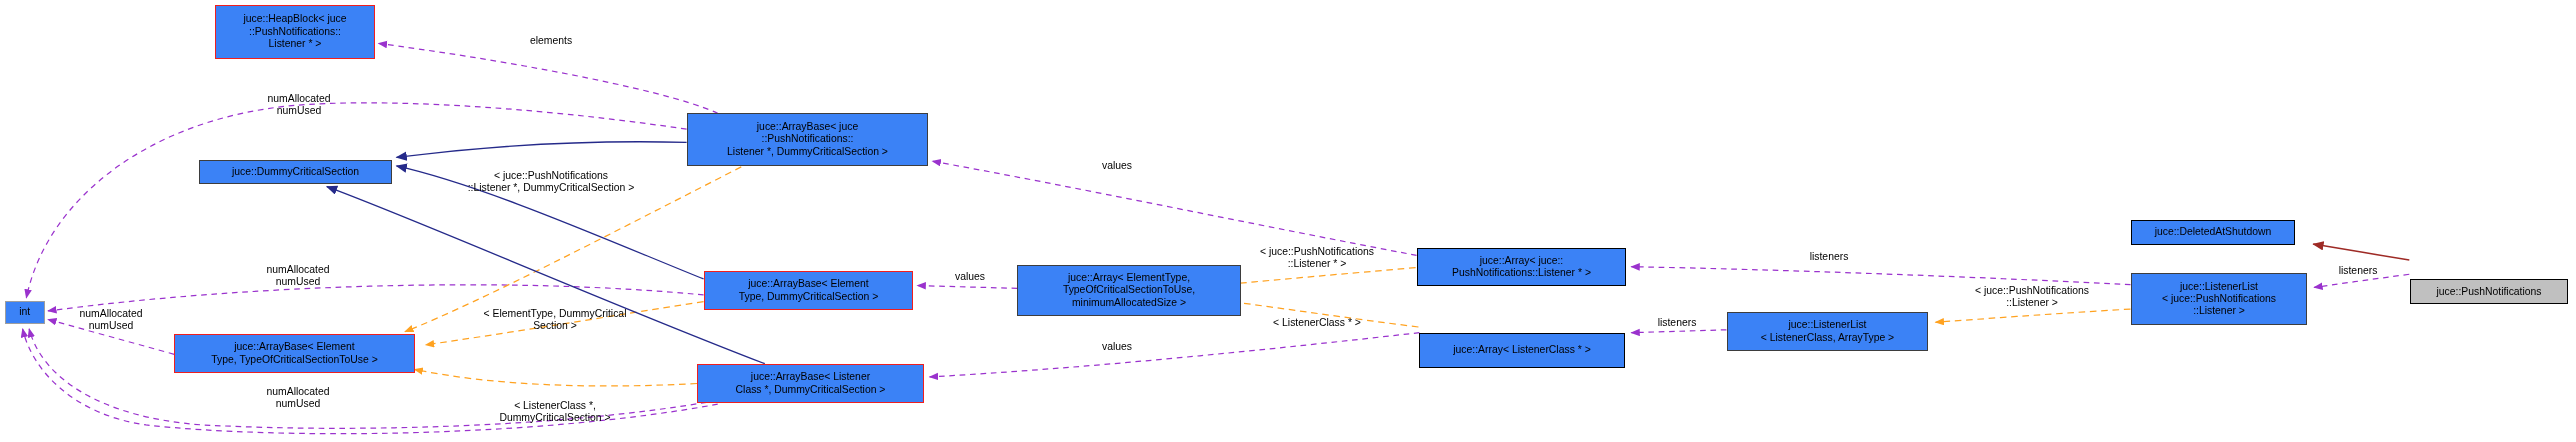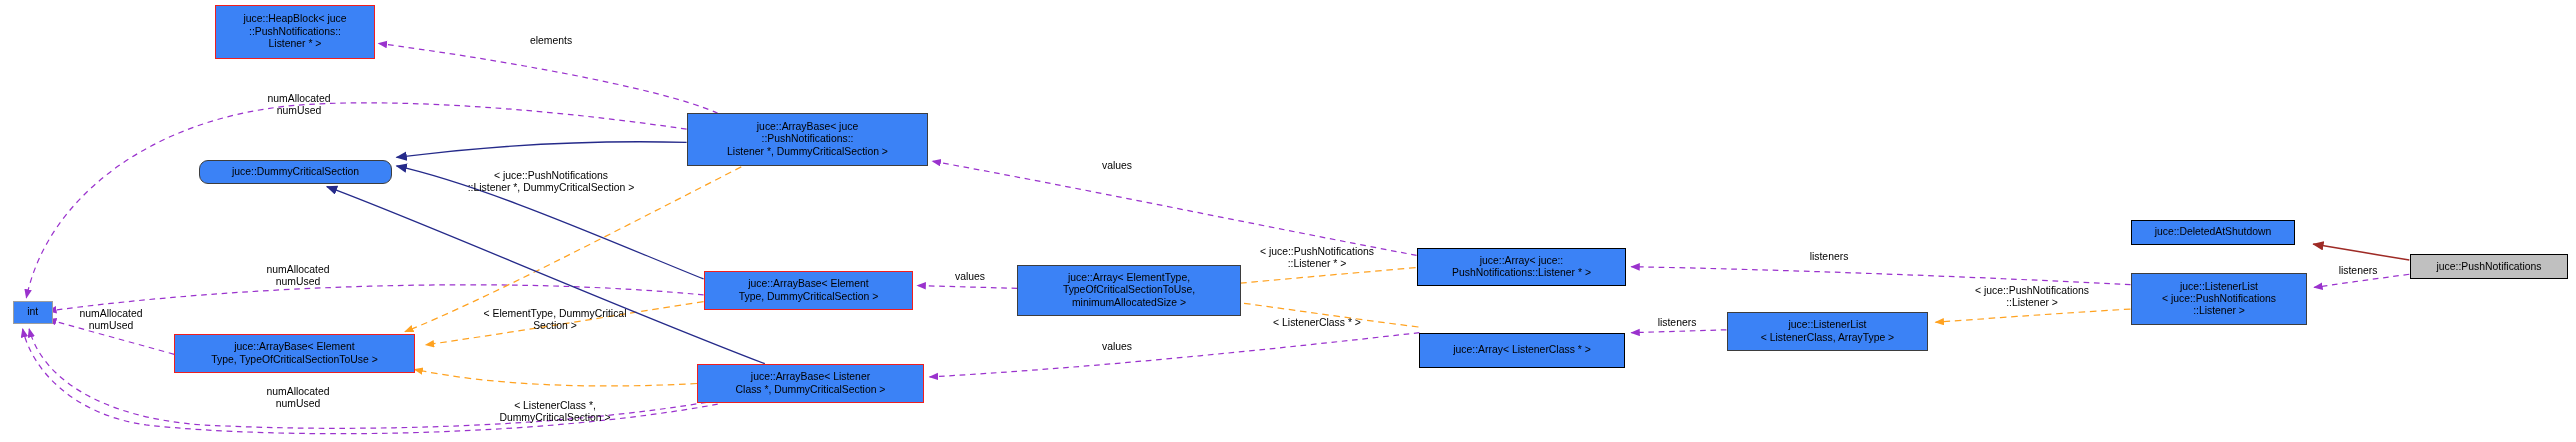--- a/index.html
+++ b/index.html
@@ -27,22 +27,22 @@
     font-size: 10.4px;
     line-height: 12.2px;
     color: #000000;
     background: #3b82f6;
     cursor: pointer;
     white-space: nowrap;
   }
   .node.normal     { border: 0.9px solid #000000; }
   .node.emph       { border: 1.9px solid #3d3d3d; }
   .node.truncated  { border: 1.9px solid #f01e1e; }
-  .node.plain-gray { border: 0.9px solid #9e9e9e; margin-left: 8px; }
-  .node.selected   { border: 1.9px solid #000000; background: #c0c0c0; }
+  .node.plain-gray { border: 0.9px solid #9e9e9e; }
+  .node.selected   { border: 1.9px solid #000000; background: #c0c0c0; margin-top: 25px; }
   .edge-label {
     position: absolute;
     transform: translate(-50%, -50%);
     text-align: center;
     font-size: 10.4px;
     line-height: 11.8px;
     color: #000000;
     white-space: nowrap;
     pointer-events: none;
   }
@@ -94,21 +94,21 @@
         <path d="M812,386 C645,322 440,232 347,198" class="edge-inherit" stroke="#252a8a" marker-end="url(#arr-inherit)"></path>
         <path d="M2558,276 C2522,270 2492,265 2456,259" class="edge-private-inherit" stroke="#9e2a25" marker-end="url(#arr-private-inherit)"></path>
       </g>
   </svg>
   <div id="nodes">
       <div class="node truncated" style="left: 215px; top: 4.7px; width: 160px; height: 54px;">
         <div>juce::HeapBlock&lt; juce</div>
         <div>::PushNotifications::</div>
         <div>Listener * &gt;</div>
       </div>
-      <div class="node emph" style="left: 199px; top: 160px; width: 193px; height: 23.5px; border-radius: 9px;">
+      <div class="node emph" style="left: 199px; top: 160px; width: 193px; height: 23.5px;">
         <div>juce::DummyCriticalSection</div>
       </div>
       <div class="node plain-gray" style="left: 4.7px; top: 301px; width: 40px; height: 22.6px;">
         <div>int</div>
       </div>
       <div class="node truncated" style="left: 174px; top: 334px; width: 241px; height: 39px;">
         <div>juce::ArrayBase&lt; Element</div>
         <div>Type, TypeOfCriticalSectionToUse &gt;</div>
       </div>
       <div class="node emph" style="left: 687px; top: 113px; width: 241px; height: 53px;">

